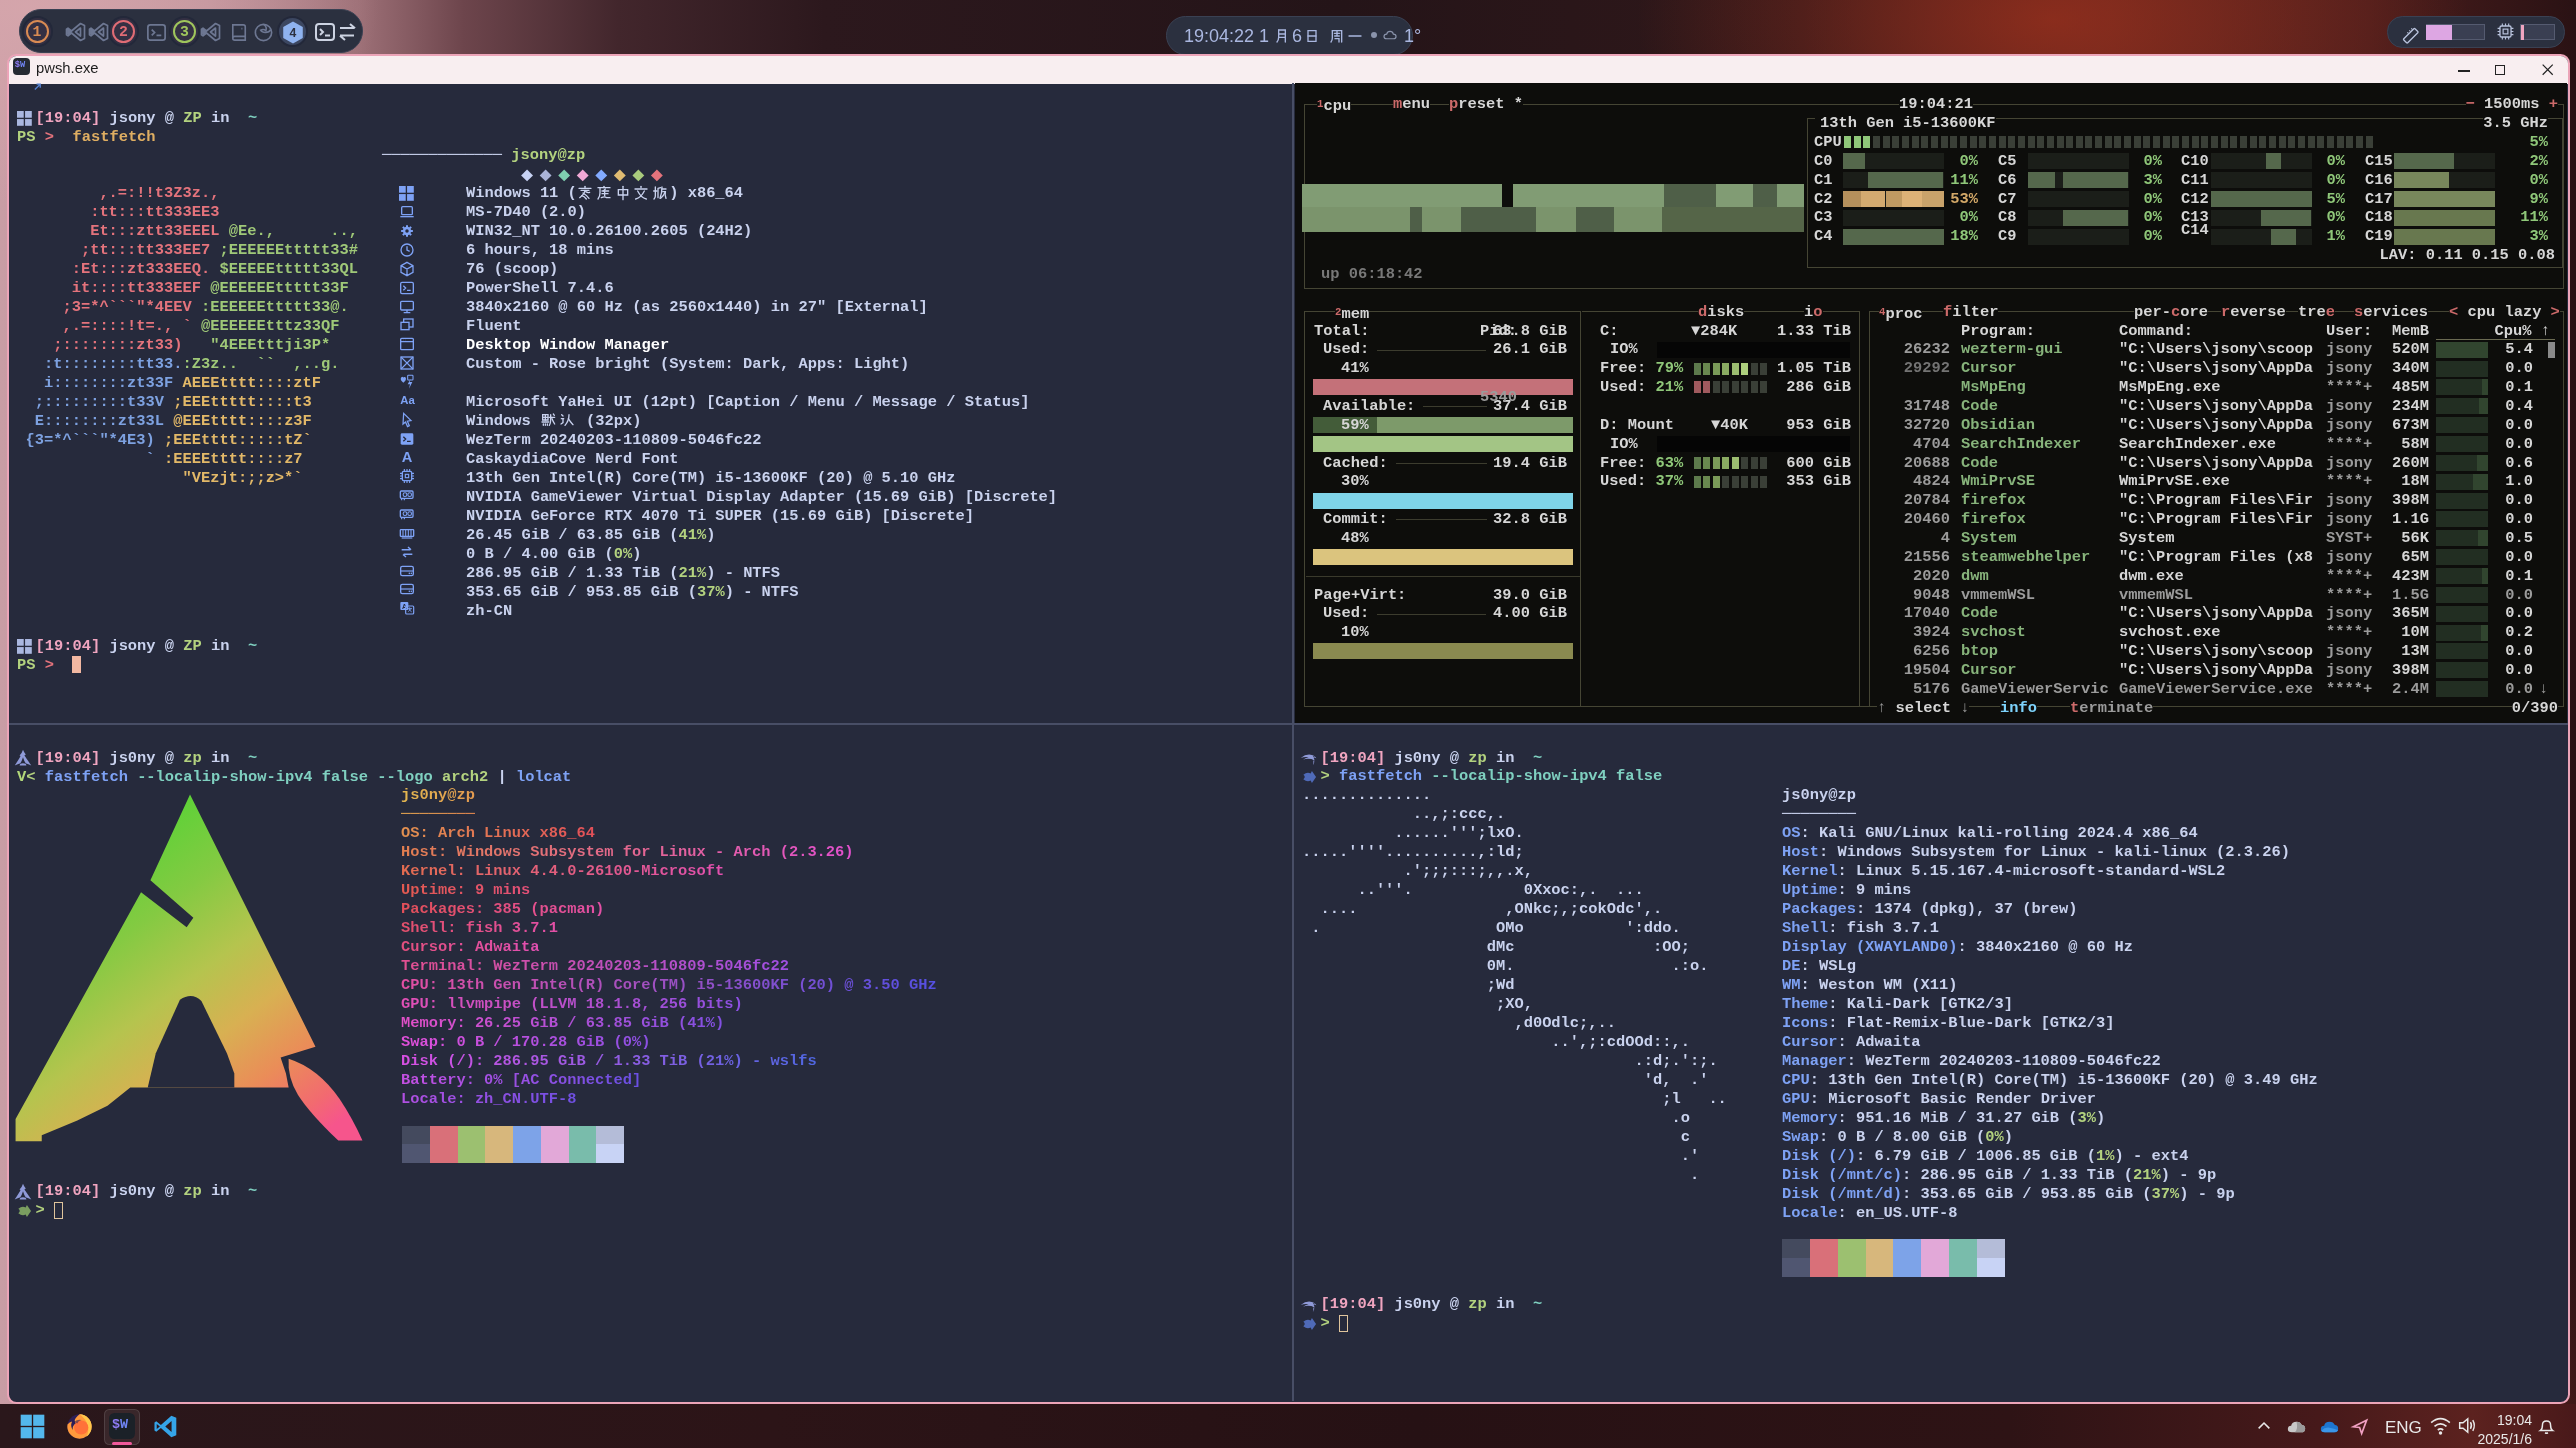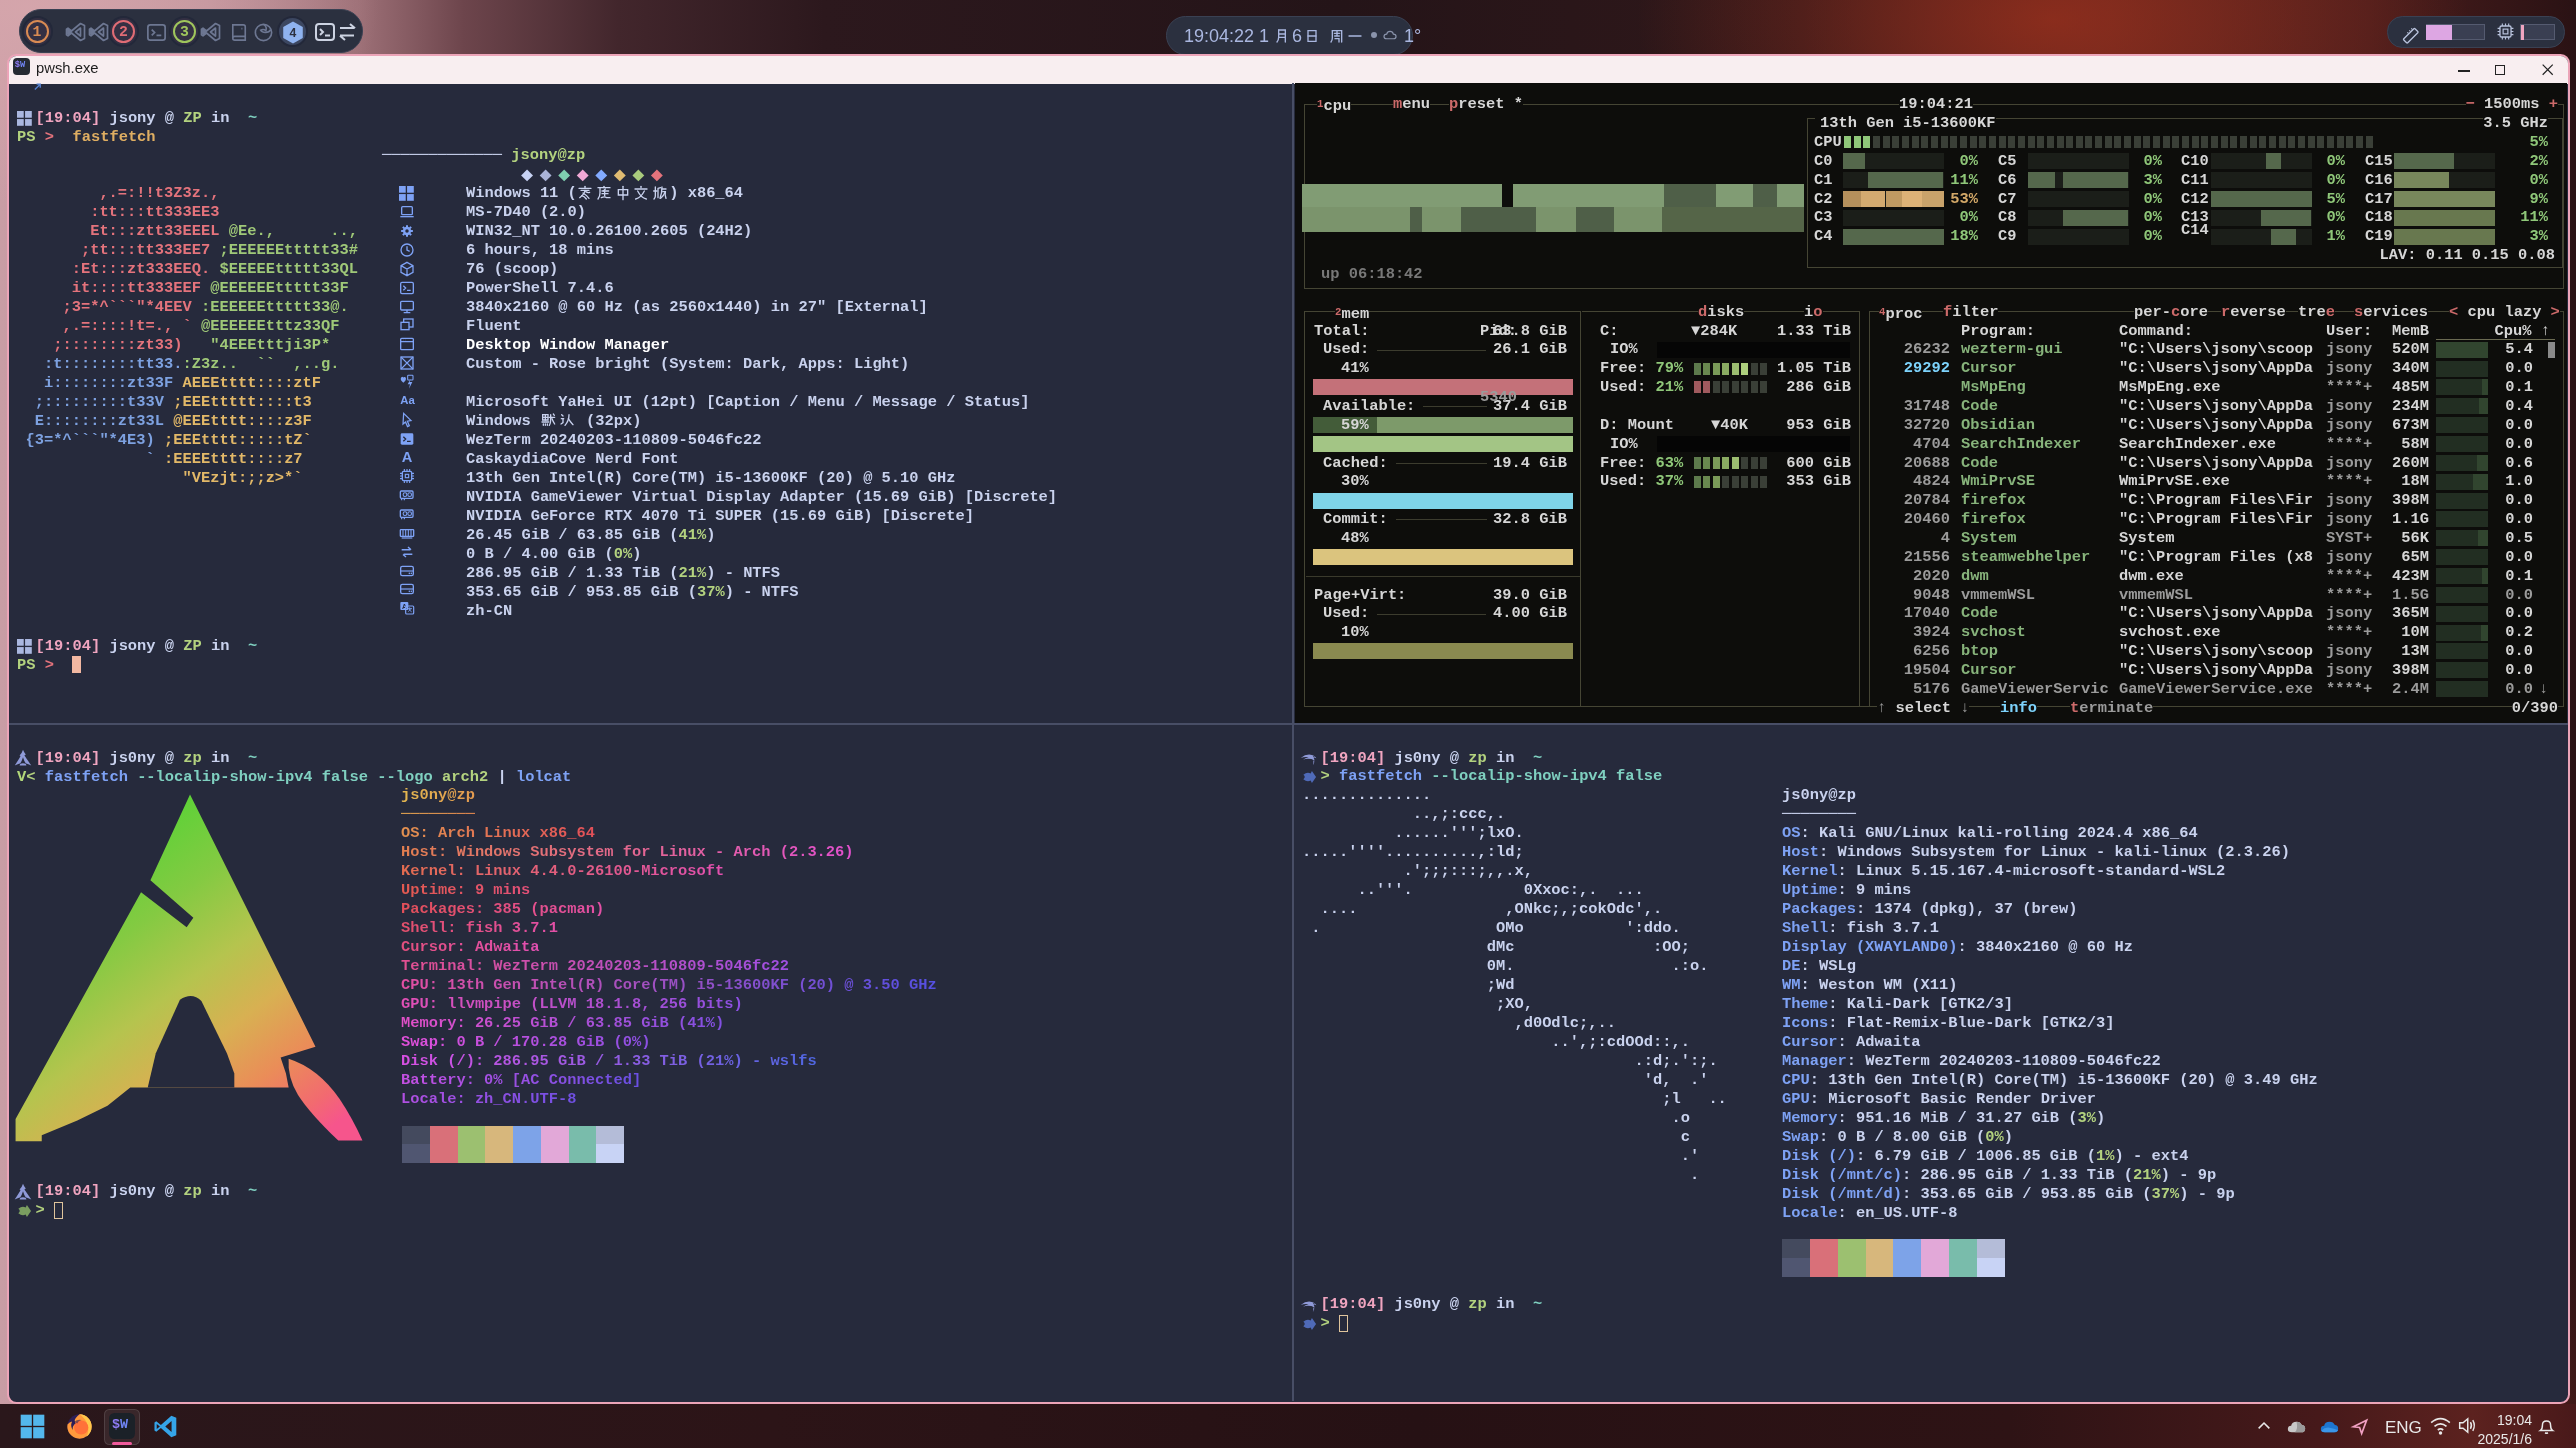--- a/index.html
+++ b/index.html
@@ -613,21 +613,21 @@
     <pre class="m" style="left:2080px;top:322px;width:470px;text-align:right;"><span style="color:#d6d6d6;font-weight:bold">Cpu% ↑</span></pre>
     <div style="position:absolute;left:2436px;top:339px;width:119px;height:1.3px;background:#6a6a52;"></div>
     <pre class="m" style="left:1480px;top:340px;width:470px;text-align:right;"><span style="color:#9b9b9b">26232</span></pre>
     <pre class="m" style="left:1961px;top:340px;"><span style="color:#87b37b">wezterm-gui</span></pre>
     <pre class="m" style="left:2119px;top:340px;"><span style="color:#d6d6d6">"C:\Users\jsony\scoop</span></pre>
     <pre class="m" style="left:2326px;top:340px;"><span style="color:#9b9b9b">jsony</span></pre>
     <pre class="m" style="left:1959px;top:340px;width:470px;text-align:right;"><span style="color:#d6d6d6">520M</span></pre>
     <div style="position:absolute;left:2436px;top:342px;width:52px;height:16px;background:#222e22;"></div>
     <div style="position:absolute;left:2436px;top:342px;width:52px;height:16px;background:#31452f;"></div>
     <pre class="m" style="left:2063px;top:340px;width:470px;text-align:right;"><span style="color:#d6d6d6">5.4</span></pre>
-    <pre class="m" style="left:1480px;top:359px;width:470px;text-align:right;"><span style="color:#7dd3fc">29292</span></pre>
+    <pre class="m" style="left:1480px;top:359px;width:470px;text-align:right;"><span style="color:#737373">29292</span></pre>
     <pre class="m" style="left:1961px;top:359px;"><span style="color:#87b37b">Cursor</span></pre>
     <pre class="m" style="left:2119px;top:359px;"><span style="color:#d6d6d6">"C:\Users\jsony\AppDa</span></pre>
     <pre class="m" style="left:2326px;top:359px;"><span style="color:#9b9b9b">jsony</span></pre>
     <pre class="m" style="left:1959px;top:359px;width:470px;text-align:right;"><span style="color:#d6d6d6">340M</span></pre>
     <div style="position:absolute;left:2436px;top:361px;width:52px;height:16px;background:#222e22;"></div>
     <pre class="m" style="left:2063px;top:359px;width:470px;text-align:right;"><span style="color:#d6d6d6">0.0</span></pre>
     <pre class="m" style="left:1480px;top:388px;width:470px;text-align:left;"><span style="color:#9b9b9b">5340</span></pre>
     <pre class="m" style="left:1961px;top:378px;"><span style="color:#87b37b">MsMpEng</span></pre>
     <pre class="m" style="left:2119px;top:378px;"><span style="color:#d6d6d6">MsMpEng.exe</span></pre>
     <pre class="m" style="left:2326px;top:378px;"><span style="color:#9b9b9b">****+</span></pre>

